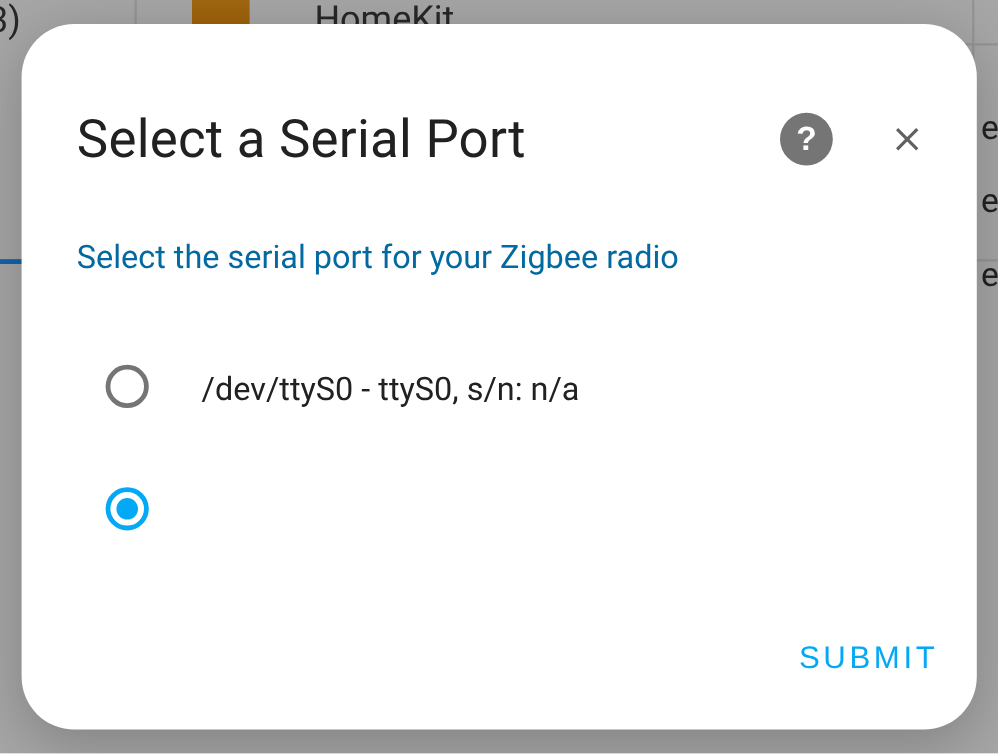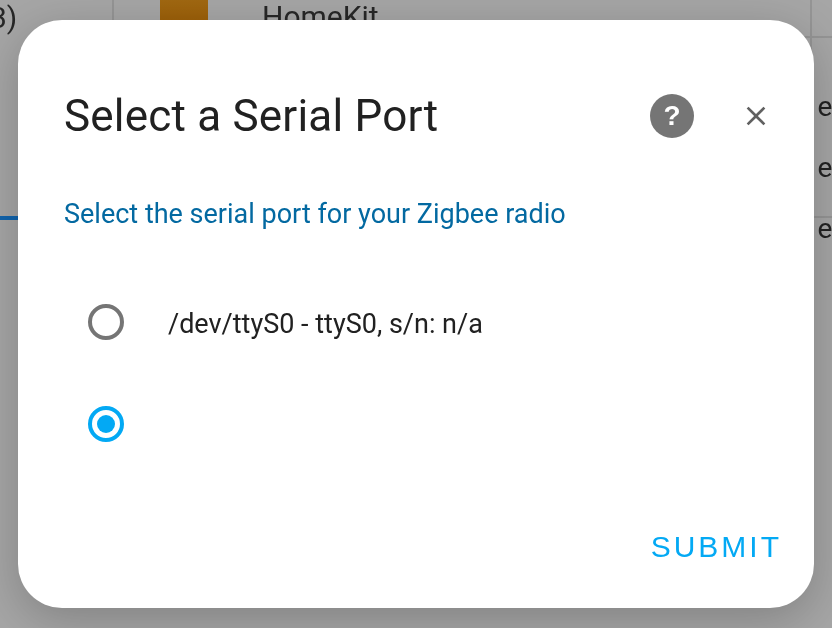--- a/index.html
+++ b/index.html
@@ -242,21 +242,21 @@
     .dialog-footer {
       margin-top: auto;
       display: flex;
       justify-content: flex-end;
     }
 
     .submit-btn {
       background: transparent;
       border: none;
       color: #03a9f4;
-      font-size: 30px;
+      font-size: 26px;
       font-weight: 500;
       letter-spacing: 3px;
       cursor: pointer;
       padding: 8px 10px;
     }
   </style>
 </head>
 <body>
 
 <div class="bg-content">

